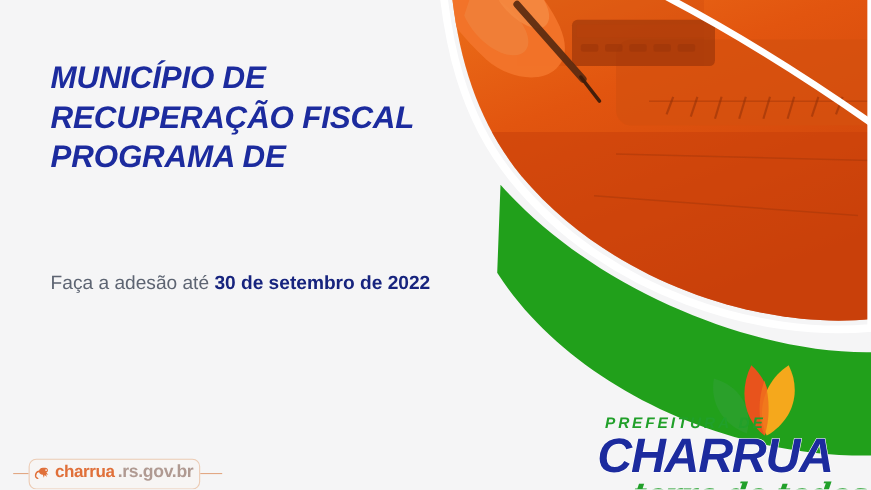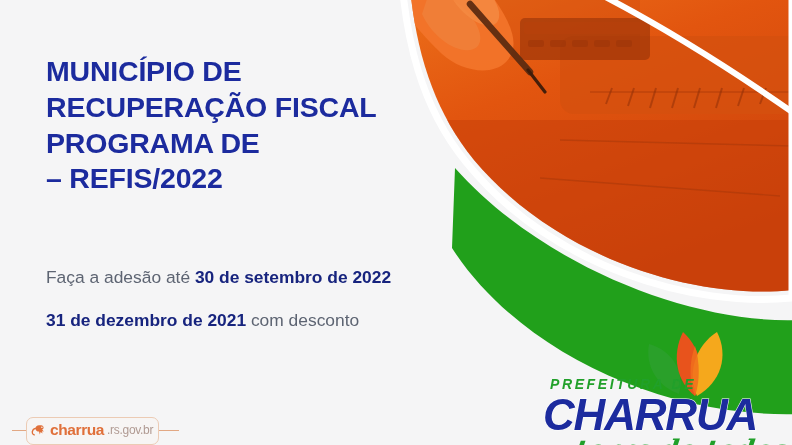--- a/index.html
+++ b/index.html
@@ -24,34 +24,35 @@
     position:absolute;
     left:46px;top:54px;
     width:430px;
     color:#1c2b9e;
     font-weight:bold;
     font-size:28.5px;
     line-height:1.255;
     letter-spacing:-0.2px;
     text-transform:uppercase;
     margin:0;
+    font-style:italic;
   }
   .headline .ln{display:block;white-space:nowrap;}
 
   
   .subhead{
     position:absolute;
     left:46px;top:246px;
     width:430px;
     color:#5d6472;
     font-size:17.4px;
     line-height:1.345;
     margin:0;
   }
-  .subhead .ln{display:block;white-space:nowrap;margin-top:20px;}
+  .subhead .ln{display:block;white-space:nowrap;}
   .subhead b{color:#17247e;font-weight:bold;}
 
   
   .site-badge{
     position:absolute;
     left:12px;top:416px;
     width:200px;height:29px;
     display:flex;align-items:center;
   }
   .rule{height:1px;background:#e2a884;flex:0 0 14px;}
@@ -64,21 +65,21 @@
     border:1px solid #eccbb4;
     border-radius:7px;
     background:#f7f5f4;
   }
   .bird-icon{flex:0 0 auto;display:block;}
   .badge-word{
     font-size:15.5px;font-weight:bold;
     color:#e0703a;letter-spacing:-0.4px;
   }
   .badge-tld{
-    font-size:12px;font-weight:normal;
+    font-size:16px;font-weight:bold;
     color:#b09a92;letter-spacing:-0.3px;
   }
 
   
   .brand{
     position:absolute;
     left:541px;top:324px;
     width:251px;height:121px;
   }
   .brand-leaves{position:absolute;left:96px;top:0;}
@@ -207,26 +208,24 @@
                  L 798 414
                  C 658 418, 516 348, 452 248 Z" fill="#21a01b"></path>
       </g>
     </svg>
   </div>
 
   <h1 class="headline">
     <span class="ln">MUNICÍPIO DE</span>
     <span class="ln">RECUPERAÇÃO FISCAL</span>
     <span class="ln">PROGRAMA DE</span>
-    <span class="ln">– REFIS/2022</span>
   </h1>
 
   <p class="subhead">
     <span class="ln"><span>Faça a adesão até </span><b>30 de setembro de 2022</b></span>
-    <span class="ln"><b>31 de dezembro de 2021</b><span> com desconto</span></span>
   </p>
 
   <div class="site-badge">
     <span class="rule"></span>
     <span class="badge-box">
       <svg class="bird-icon" width="17" height="19" viewBox="0 0 17 19">
         <path d="M11.2 4.2 C12.6 4.2 13.6 5.2 13.6 6.5 C13.6 7.5 13.0 8.3 12.1 8.6
                  L13.9 10.6 L11.9 10.2 L12.6 12.6 L10.6 10.9 L9.8 13.4 L9.0 10.6
                  C7.0 10.6 5.4 9.2 5.4 7.4 C5.4 5.6 7.0 4.2 9.0 4.2 Z" fill="#e0703a"></path>
         <circle cx="11.9" cy="6.3" r="0.8" fill="#f7f5f4"></circle>

